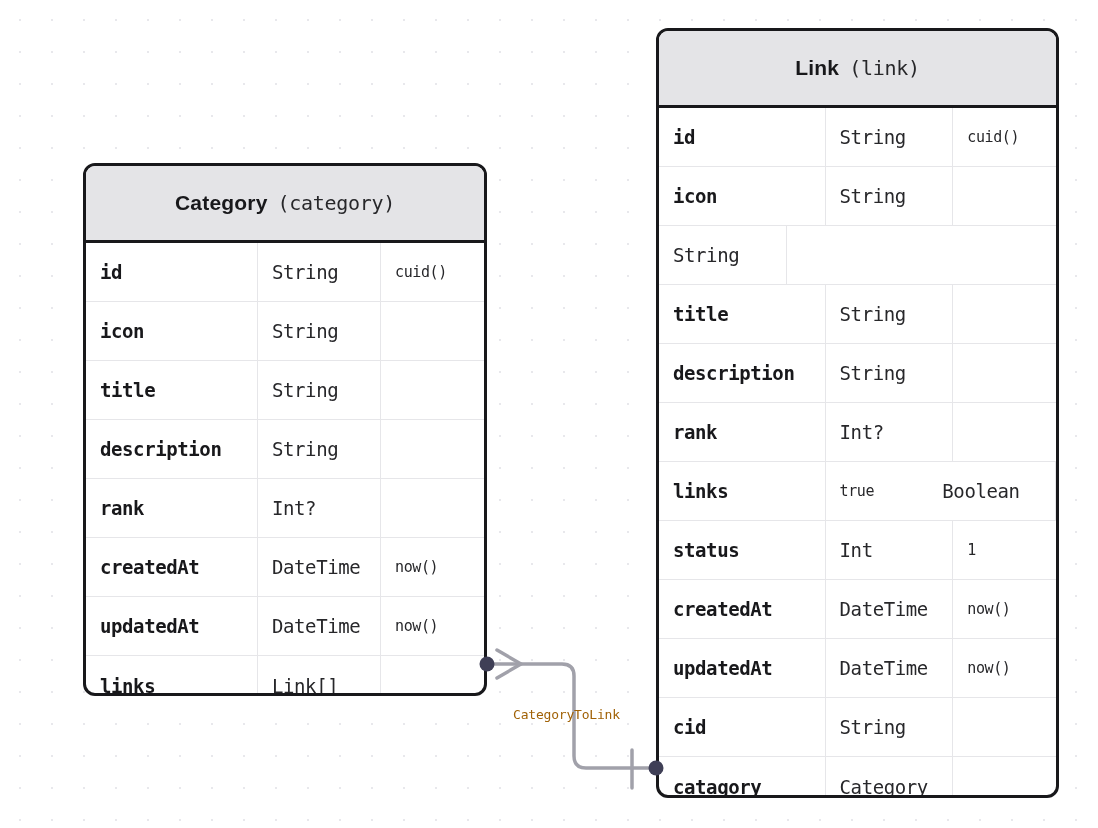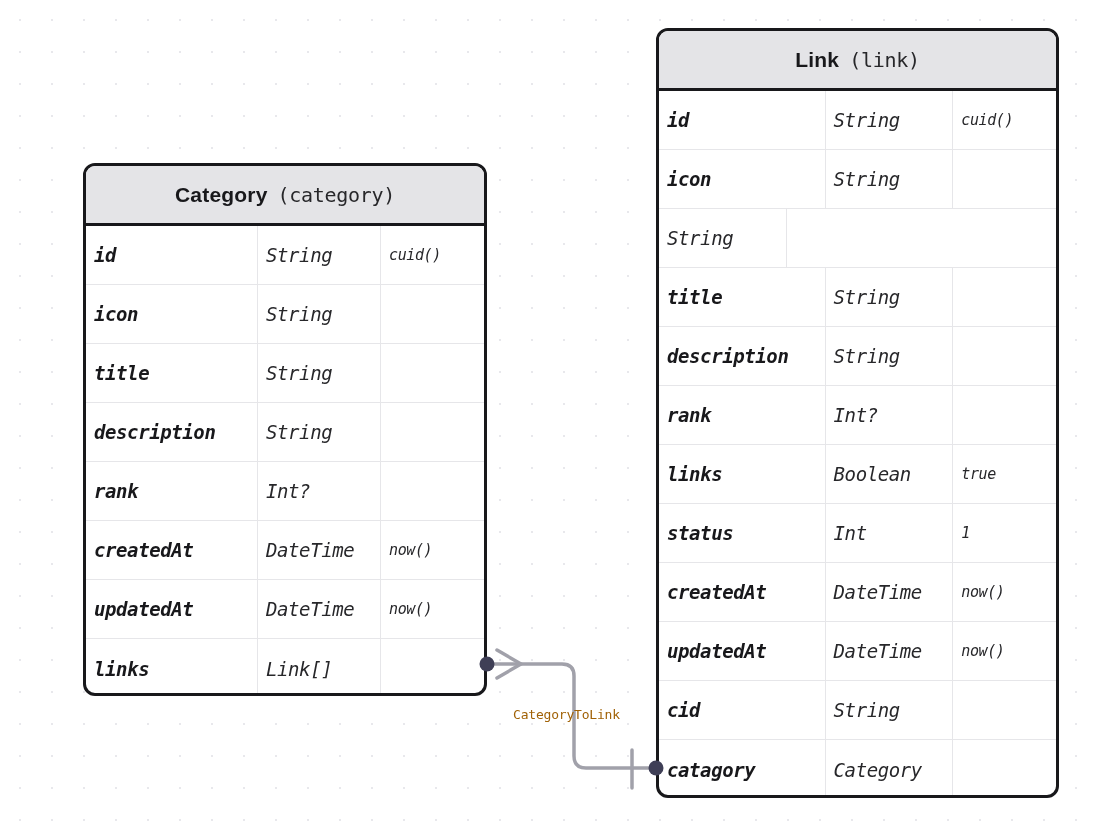--- a/index.html
+++ b/index.html
@@ -25,21 +25,21 @@
     position: absolute;
     box-sizing: border-box;
     border: 3px solid #18181b;
     border-radius: 12px;
     background: #ffffff;
     overflow: hidden;
   }
 
   .entity-header {
     box-sizing: border-box;
-    height: 60px;
+    height: 77px;
     background: #e4e4e7;
     border-bottom: 3px solid #18181b;
     display: flex;
     align-items: center;
     justify-content: center;
     white-space: nowrap;
   }
   .entity-title {
     font-family: "Liberation Sans", sans-serif;
     font-weight: bold;
@@ -62,24 +62,23 @@
     border-bottom: 1.5px solid #e6e6e9;
   }
   .field-row:last-child {
     border-bottom: none;
   }
 
   .cell {
     box-sizing: border-box;
     display: flex;
     align-items: center;
-    padding-left: 8px;
+    padding-left: 14px;
     white-space: nowrap;
     overflow: hidden;
-    font-style: italic;
   }
   .cell-name {
     font-family: "DejaVu Sans Mono", monospace;
     font-weight: bold;
     font-size: 19px;
     color: #18181b;
     letter-spacing: -0.4px;
     border-right: 1.5px solid #e6e6e9;
   }
   .cell-type {
@@ -220,22 +219,22 @@
     <div class="cell cell-type">String</div>
     <div class="cell cell-default"></div>
   </div>
   <div class="field-row">
     <div class="cell cell-name">rank</div>
     <div class="cell cell-type">Int?</div>
     <div class="cell cell-default"></div>
   </div>
   <div class="field-row">
     <div class="cell cell-name">links</div>
+    <div class="cell cell-default">true</div>
     <div class="cell cell-type">Boolean</div>
-    <div class="cell cell-default">true</div>
   </div>
   <div class="field-row">
     <div class="cell cell-name">status</div>
     <div class="cell cell-type">Int</div>
     <div class="cell cell-default">1</div>
   </div>
   <div class="field-row">
     <div class="cell cell-name">createdAt</div>
     <div class="cell cell-type">DateTime</div>
     <div class="cell cell-default">now()</div>

